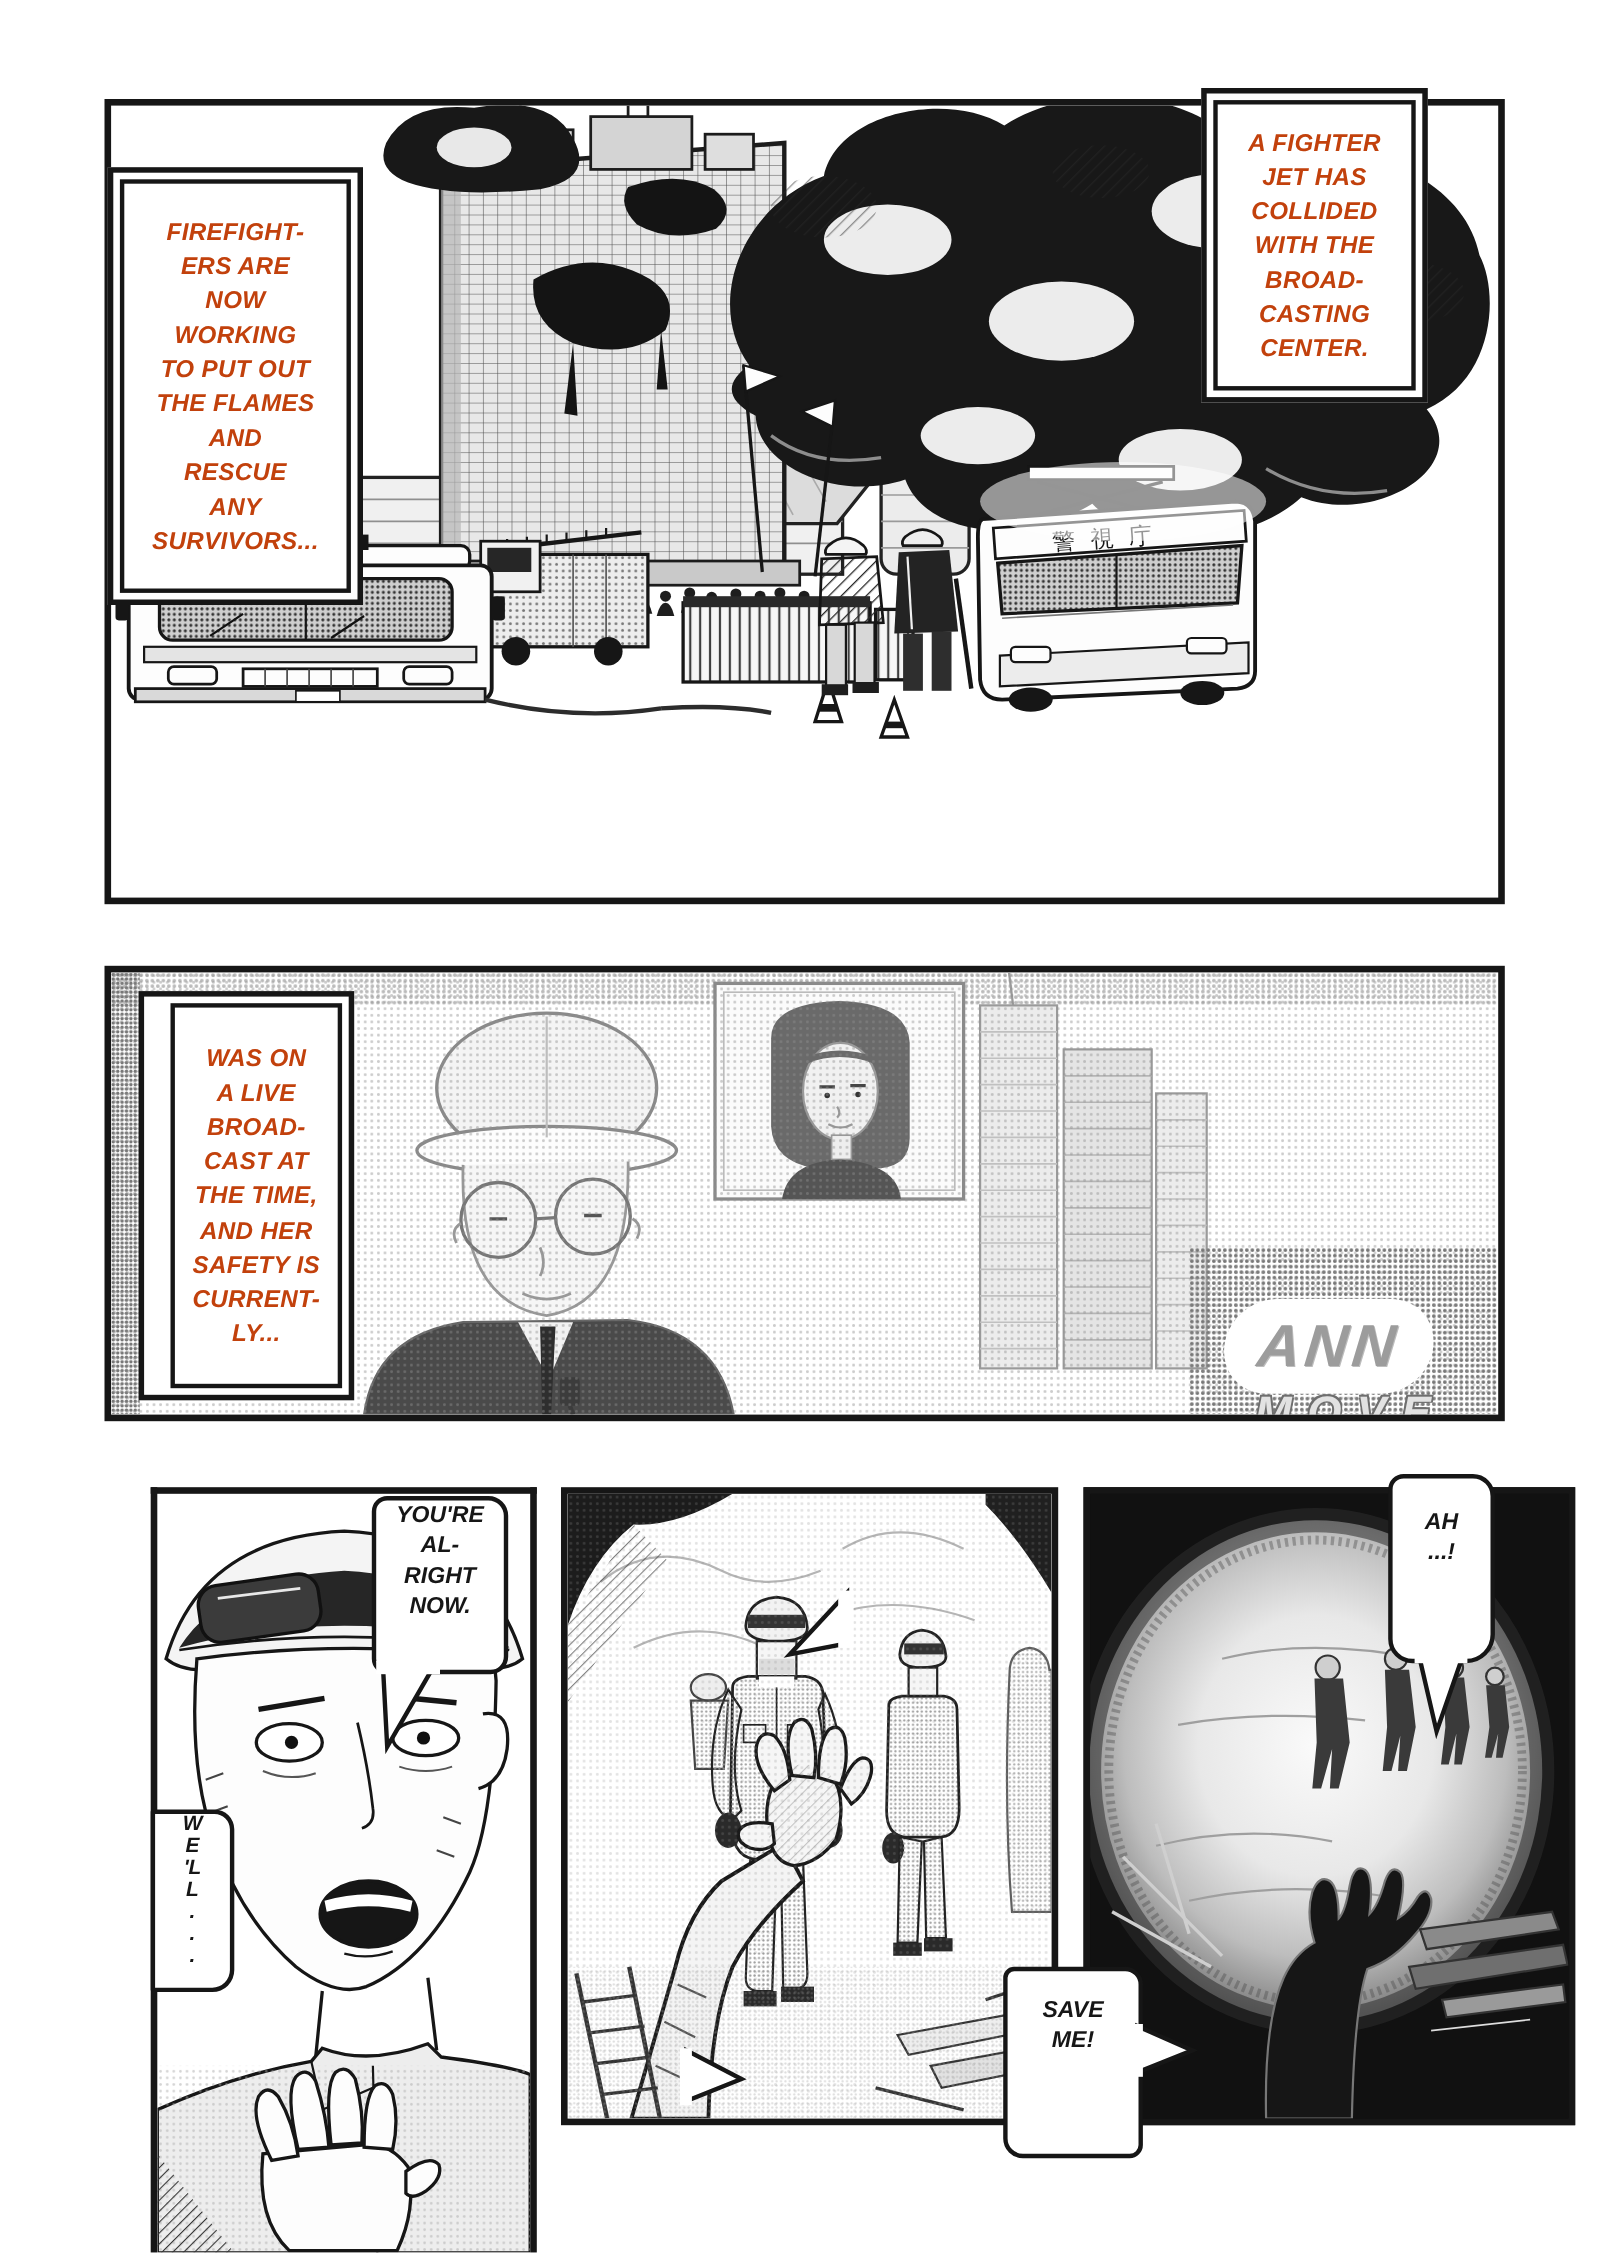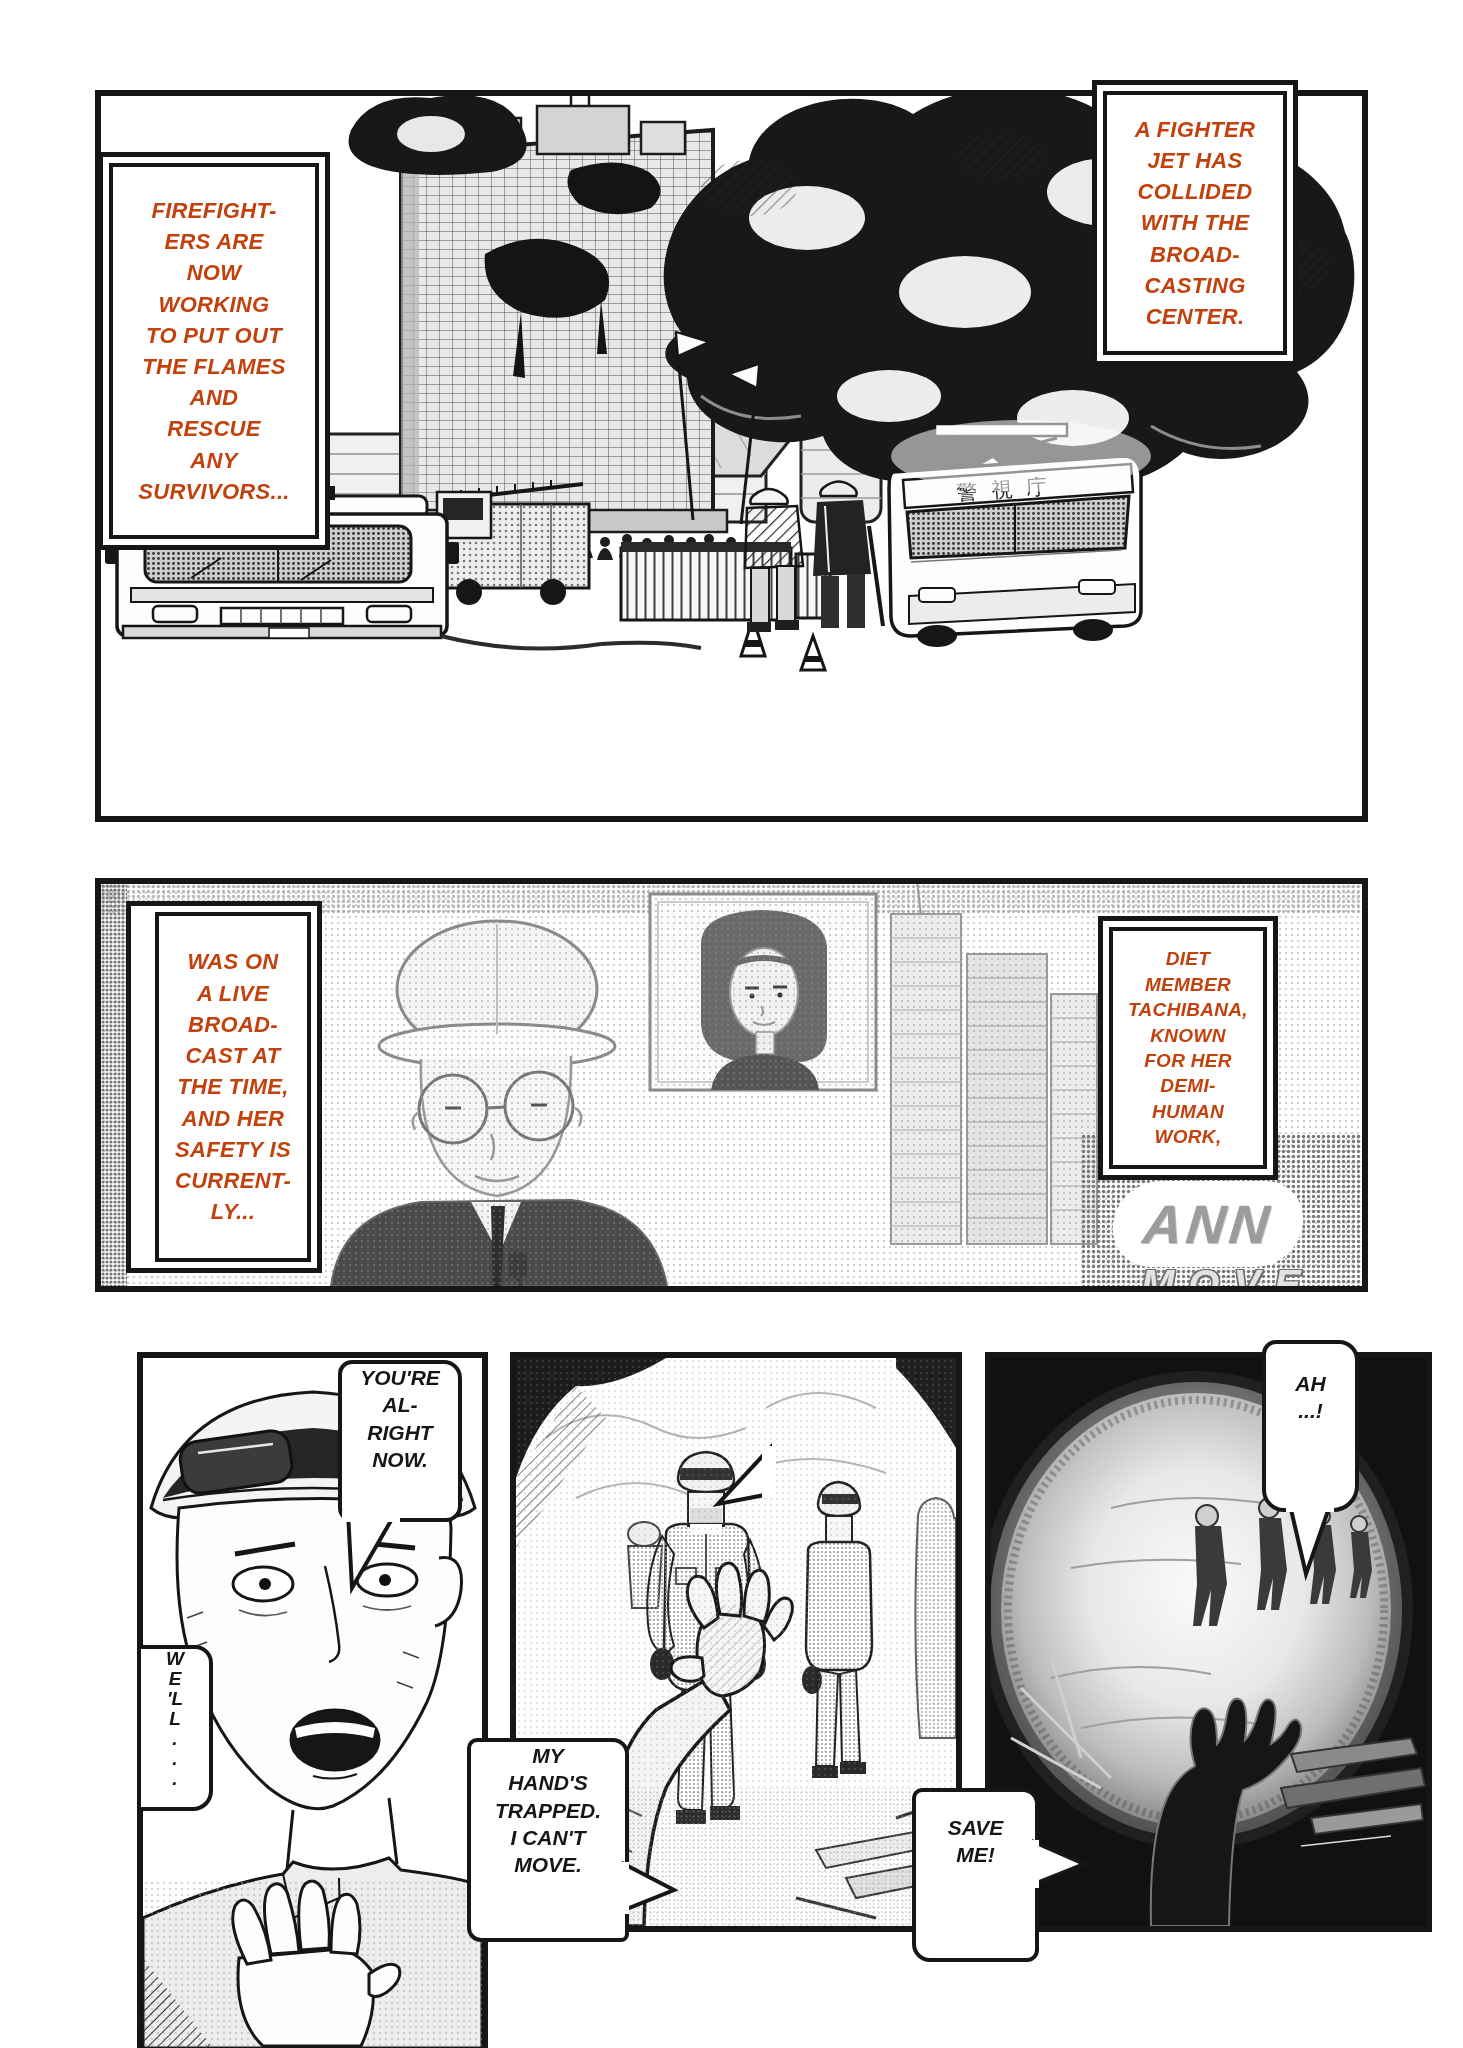--- a/index.html
+++ b/index.html
@@ -330,32 +330,20 @@
 A LIVE
 BROAD-
 CAST AT
 THE TIME,
 AND HER
 SAFETY IS
 CURRENT-
 LY...</span>
     </div>
   </div>
-  <div class="cap" id="cap-tachibana">
-    <div class="cap-in">
-      <span class="cap-text">DIET
-MEMBER
-TACHIBANA,
-KNOWN
-FOR HER
-DEMI-
-HUMAN
-WORK,</span>
-    </div>
-  </div>
 
   <div class="panel" id="panel3">
     <svg class="art" viewBox="0 0 339 690">
       <defs>
         <pattern id="p3dots" width="6" height="6" patternUnits="userSpaceOnUse">
           <circle cx="3" cy="3" r="1.2" fill="#aaa"></circle>
         </pattern>
         <pattern id="p3hatch" width="7" height="7" patternUnits="userSpaceOnUse" patternTransform="rotate(45)">
           <line x1="0" y1="0" x2="0" y2="7" stroke="#333" stroke-width="2"></line>
         </pattern>
@@ -566,27 +554,20 @@
 .
 .
 .</span>
   </div>
 
   <svg class="tail" style="left:712px;top:1444px" width="64" height="66">
     <path d="M58,4 L58,50 L6,60 Z" fill="#fff" stroke="#161616" stroke-width="4"></path>
     <rect x="50" y="2" width="14" height="52" fill="#fff"></rect>
   </svg>
 
-  <div class="bubble" id="b-trapped">
-    <span class="b-text">MY
-HAND'S
-TRAPPED.
-I CAN'T
-MOVE.</span>
-  </div>
   <svg class="tail" style="left:618px;top:1860px" width="62" height="58">
     <path d="M6,4 L6,50 L56,30 Z" fill="#fff" stroke="#161616" stroke-width="4"></path>
     <rect x="0" y="2" width="11" height="52" fill="#fff"></rect>
   </svg>
 
   <div class="bubble" id="b-ah">
     <span class="b-text">AH
 ...!</span>
   </div>
   <svg class="tail" style="left:1284px;top:1500px" width="54" height="80">

